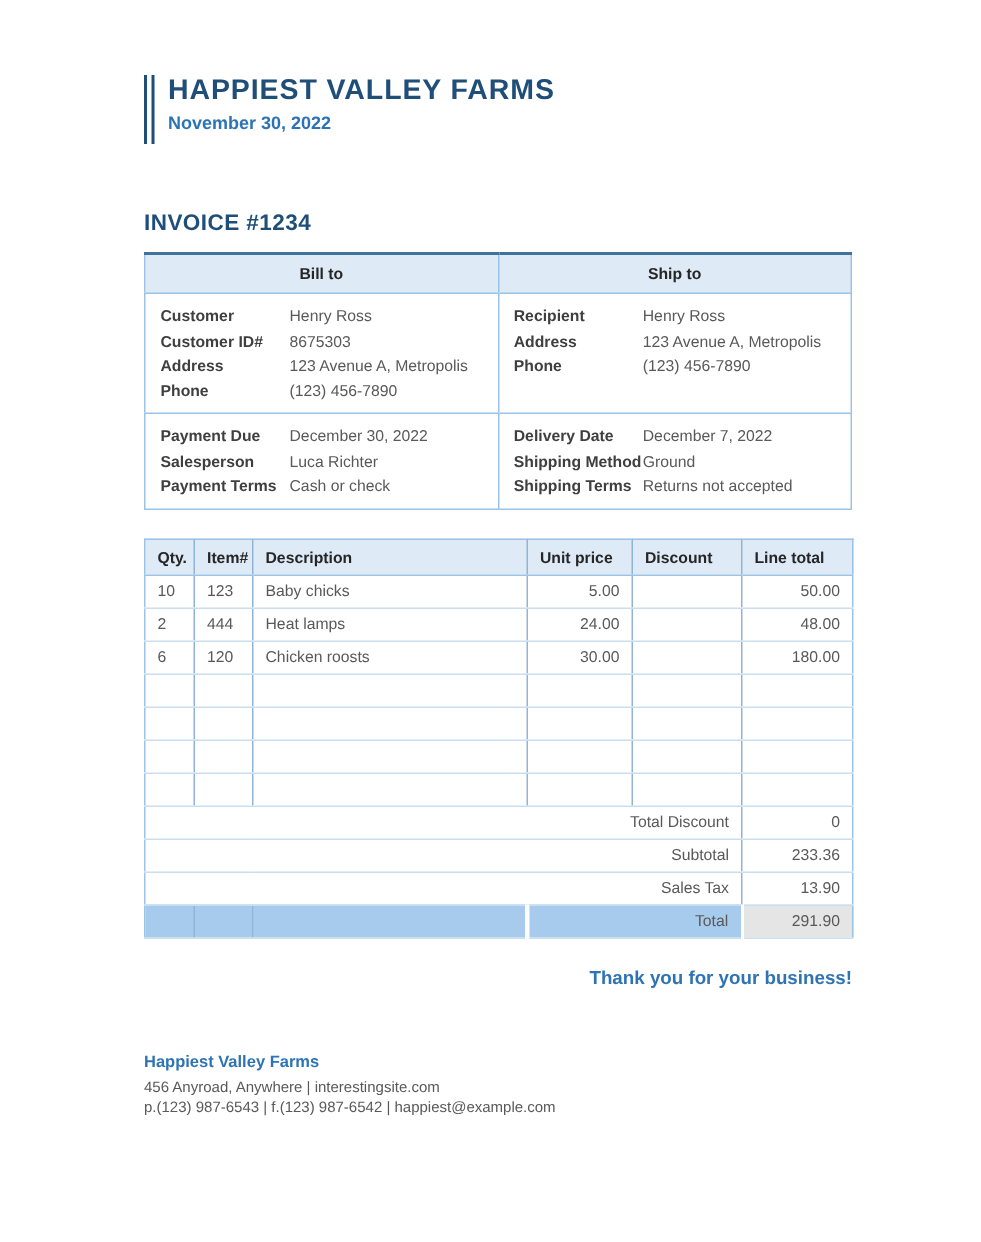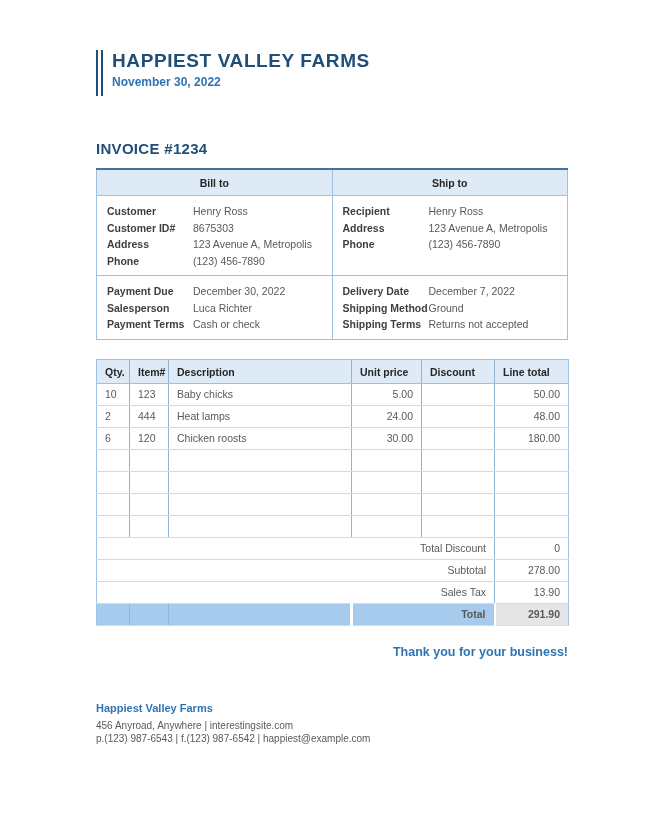--- a/index.html
+++ b/index.html
@@ -77,21 +77,21 @@
     color:#595959;
     border-left:1px solid var(--border_vert,#8FB4D6);
     border-bottom:1px solid #C9DEF0;
   }
   .items tbody td:first-child { border-left:none; }
   .num { text-align:right; }
   .sum-label { text-align:right; color:#595959; }
   .items tbody .sum-label { border-left:none; }
   .total-row td {
     background:var(--total_bg,#A7CBEC);
-    color:#1a1a1a; font-weight:bold;
+    color:#1a1a1a; font-weight:normal;
     border-bottom:1px solid var(--border_light,#9CC3E5);
   }
   .total-row .t-desc { border-left:1px solid var(--border_vert,#8FB4D6); }
   .total-row .t-label { border-left:3px solid #ffffff; text-align:right; }
   .total-row .t-value { border-left:2px solid #ffffff; background:#e5e5e5; }
 
   
   .thanks {
     margin-top:19px;
     font-size:12.5px; font-weight:bold;
@@ -269,21 +269,21 @@
           <td></td>
           <td></td>
           <td></td>
       </tr>
       <tr>
         <td class="sum-label" colspan="5">Total Discount</td>
         <td class="num">0</td>
       </tr>
       <tr>
         <td class="sum-label" colspan="5">Subtotal</td>
-        <td class="num">278.00</td>
+        <td class="num">233.36</td>
       </tr>
       <tr>
         <td class="sum-label" colspan="5">Sales Tax</td>
         <td class="num">13.90</td>
       </tr>
       <tr class="total-row">
         <td class="t-qty"></td>
         <td class="t-item"></td>
         <td class="t-desc"></td>
         <td class="t-label" colspan="2">Total</td>

